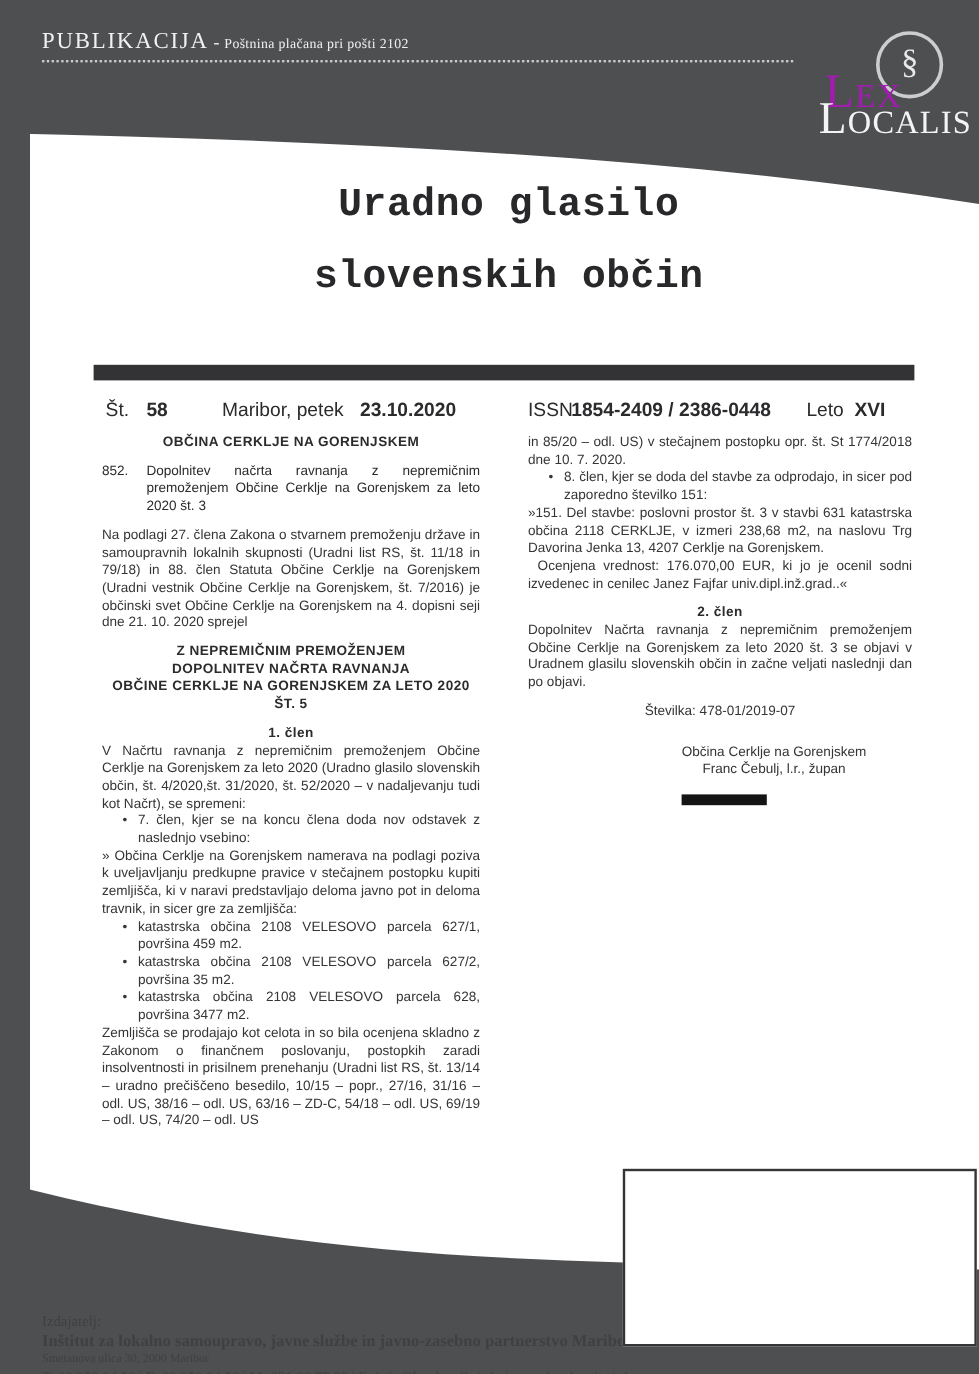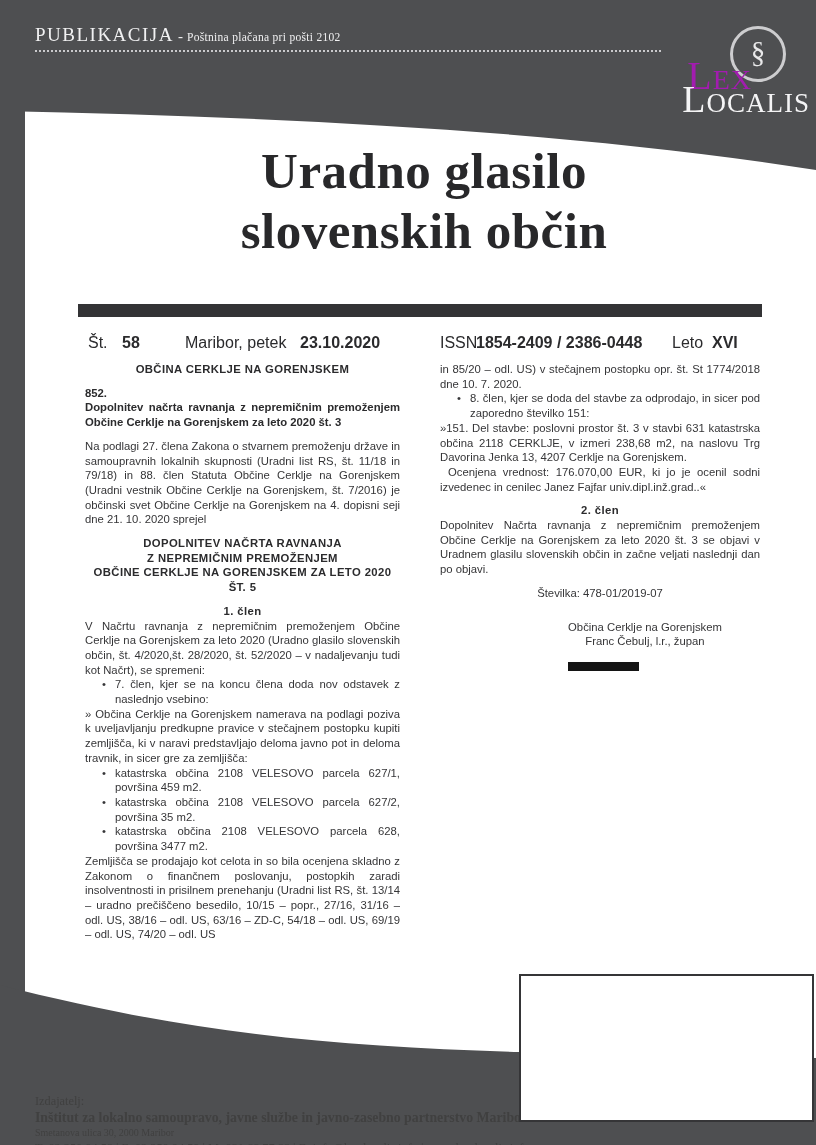--- a/index.html
+++ b/index.html
@@ -18,37 +18,37 @@
   
   .logo{position:absolute;top:20px;right:4px;width:162px;height:98px;z-index:2;
         font-family:"Liberation Serif",serif;}
   .circ{position:absolute;top:6px;right:26px;width:50px;height:50px;border:3px solid #cdcdcf;border-radius:50%;}
   .sym{position:absolute;top:50%;left:50%;transform:translate(-50%,-54%);font-size:29px;color:#e9e9ea;}
   .lex{position:absolute;top:36px;right:60px;font-variant:small-caps;font-size:40px;line-height:1;color:#a21caf;letter-spacing:1px;}
   .localis{position:absolute;bottom:0;right:2px;font-variant:small-caps;font-size:38px;line-height:1;color:#f4f4f5;letter-spacing:1px;}
 
   
   .gztitle{position:absolute;top:141px;left:85px;width:678px;text-align:center;z-index:1;
-           font-family:Liberation Serif, serif;font-size:51px;line-height:60px;font-weight:600;
+           font-family:Liberation Mono, monospace;font-size:33px;line-height:60px;font-weight:600;
            color:#28282a;letter-spacing:.5px;}
   .divider{position:absolute;left:78px;top:304px;width:684px;height:13px;background:#333335;z-index:1;}
 
   
   .issue{position:absolute;left:85px;top:334px;width:678px;height:18px;font-size:16px;color:#2b2b2d;z-index:1;}
   .issue span{position:absolute;white-space:nowrap;top:0;}
   .issue .b{font-weight:bold;}
   .p-stlab{left:3px;} .p-stnum{left:37px;} .p-place{left:100px;} .p-date{left:215px;}
   .p-issnlab{left:355px;} .p-issn{left:391px;} .p-letolab{left:587px;} .p-leto{left:627px;}
 
   
   .col{position:absolute;top:362px;z-index:1;font-size:11.3px;line-height:14.7px;color:#353537;}
   .colL{left:85px;width:315px;}
   .colR{left:440px;width:320px;}
   .cb{font-weight:bold;text-align:center;letter-spacing:.4px;color:#2b2b2d;}
-  .item{display:flex;font-weight:bold;color:#2b2b2d;flex-direction:column;}
+  .item{display:flex;font-weight:normal;color:#2b2b2d;}
   .item .num{width:37px;flex:none;}
   .item .itext{flex:1;text-align:justify;}
   .para{margin:0;text-align:justify;}
   .para.plain{text-align:center;}
   .para.indent{text-indent:8px;}
   .brow{display:flex;}
   .bdot{width:13px;margin-left:17px;flex:none;}
   .btext{flex:1;text-align:justify;}
   .gap{height:9px;}
   .sig{width:240px;margin:10px 0 0 85px;text-align:center;}
@@ -111,28 +111,28 @@
       <div class="cb">OBČINA CERKLJE NA GORENJSKEM</div>
       <div class="gap"></div>
       <div class="item">
         <span class="num">852.</span>
         <span class="itext">Dopolnitev načrta ravnanja z nepremičnim premoženjem Občine Cerklje na Gorenjskem za leto 2020 št. 3</span>
       </div>
       <div class="gap"></div>
       <p class="para">Na podlagi 27. člena Zakona o stvarnem premoženju države in samoupravnih lokalnih skupnosti (Uradni list RS, št. 11/18 in 79/18) in 88. člen Statuta Občine Cerklje na Gorenjskem (Uradni vestnik Občine Cerklje na Gorenjskem, št. 7/2016) je občinski svet Občine Cerklje na Gorenjskem na 4. dopisni seji dne 21. 10. 2020 sprejel</p>
       <div class="gap"></div>
       <div class="cb">
+        <div>Z NEPREMIČNIM PREMOŽENJEM</div>
         <div>DOPOLNITEV NAČRTA RAVNANJA</div>
-        <div>Z NEPREMIČNIM PREMOŽENJEM</div>
         <div>OBČINE CERKLJE NA GORENJSKEM ZA LETO 2020</div>
         <div>ŠT. 5</div>
       </div>
       <div class="gap"></div>
       <div class="cb">1. člen</div>
-      <p class="para">V Načrtu ravnanja z nepremičnim premoženjem Občine Cerklje na Gorenjskem za leto 2020 (Uradno glasilo slovenskih občin, št. 4/2020,št. 28/2020, št. 52/2020 – v nadaljevanju tudi kot Načrt), se spremeni:</p>
+      <p class="para">V Načrtu ravnanja z nepremičnim premoženjem Občine Cerklje na Gorenjskem za leto 2020 (Uradno glasilo slovenskih občin, št. 4/2020,št. 31/2020, št. 52/2020 – v nadaljevanju tudi kot Načrt), se spremeni:</p>
       <div class="brow">
         <span class="bdot">•</span>
         <span class="btext">7. člen, kjer se na koncu člena doda nov odstavek z naslednjo vsebino:</span>
       </div>
       <p class="para">» Občina Cerklje na Gorenjskem namerava na podlagi poziva k uveljavljanju predkupne pravice v stečajnem postopku kupiti zemljišča, ki v naravi predstavljajo deloma javno pot in deloma travnik, in sicer gre za zemljišča:</p>
       <div class="brow">
         <span class="bdot">•</span>
         <span class="btext">katastrska občina 2108 VELESOVO parcela 627/1, površina 459 m2.</span>
       </div>
       <div class="brow">

